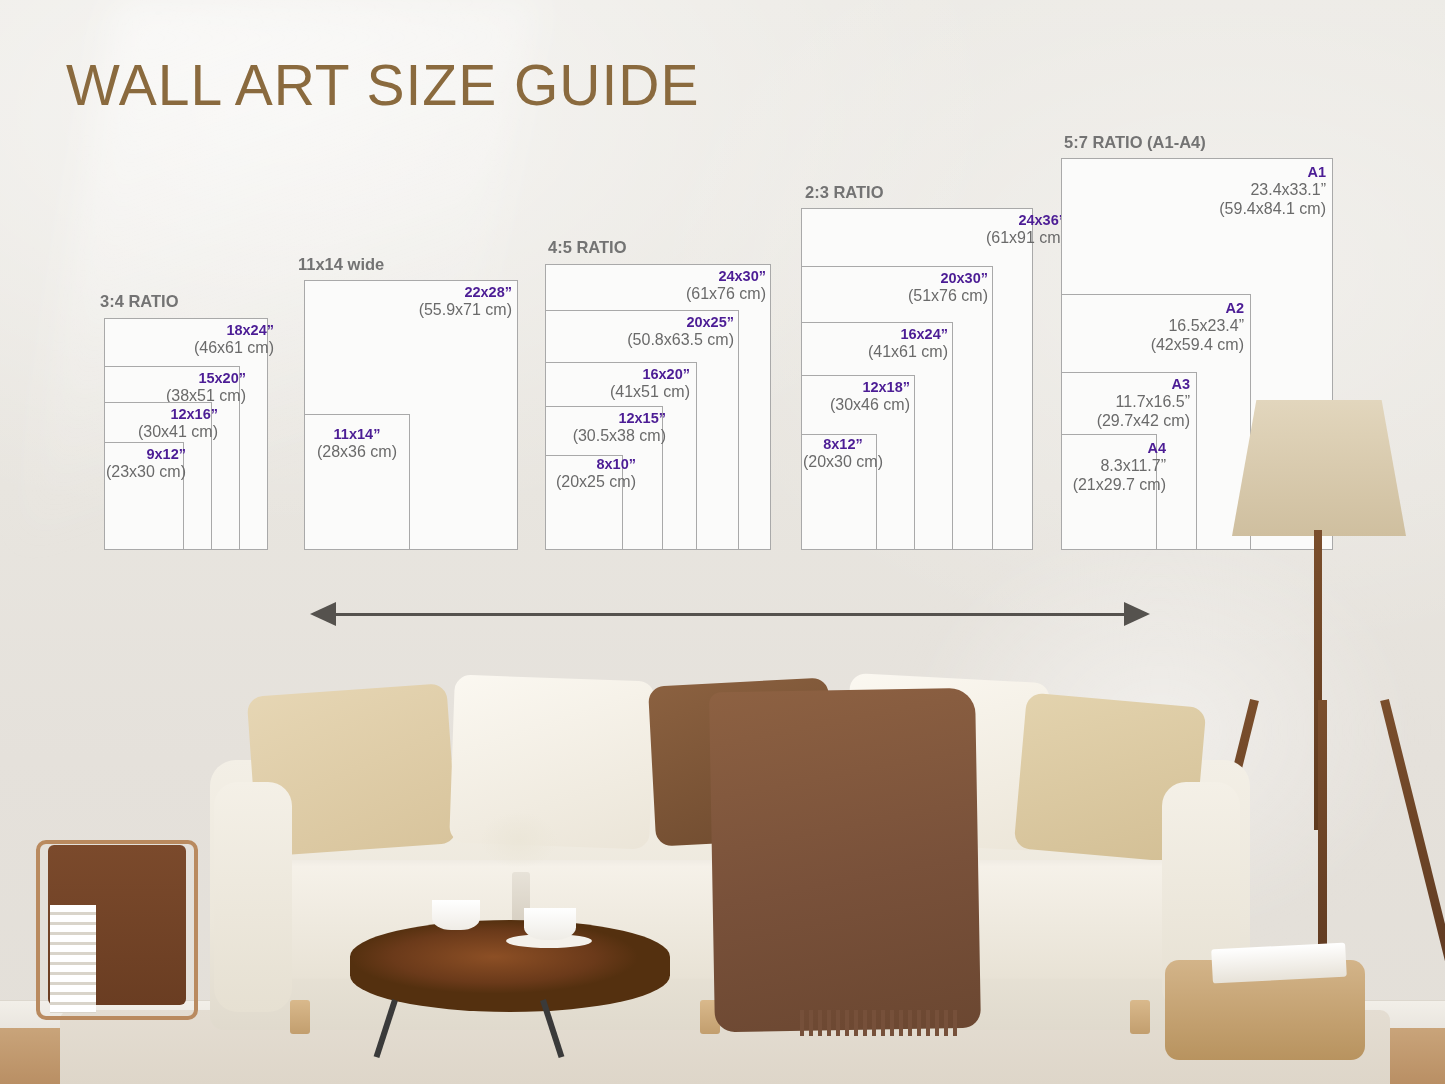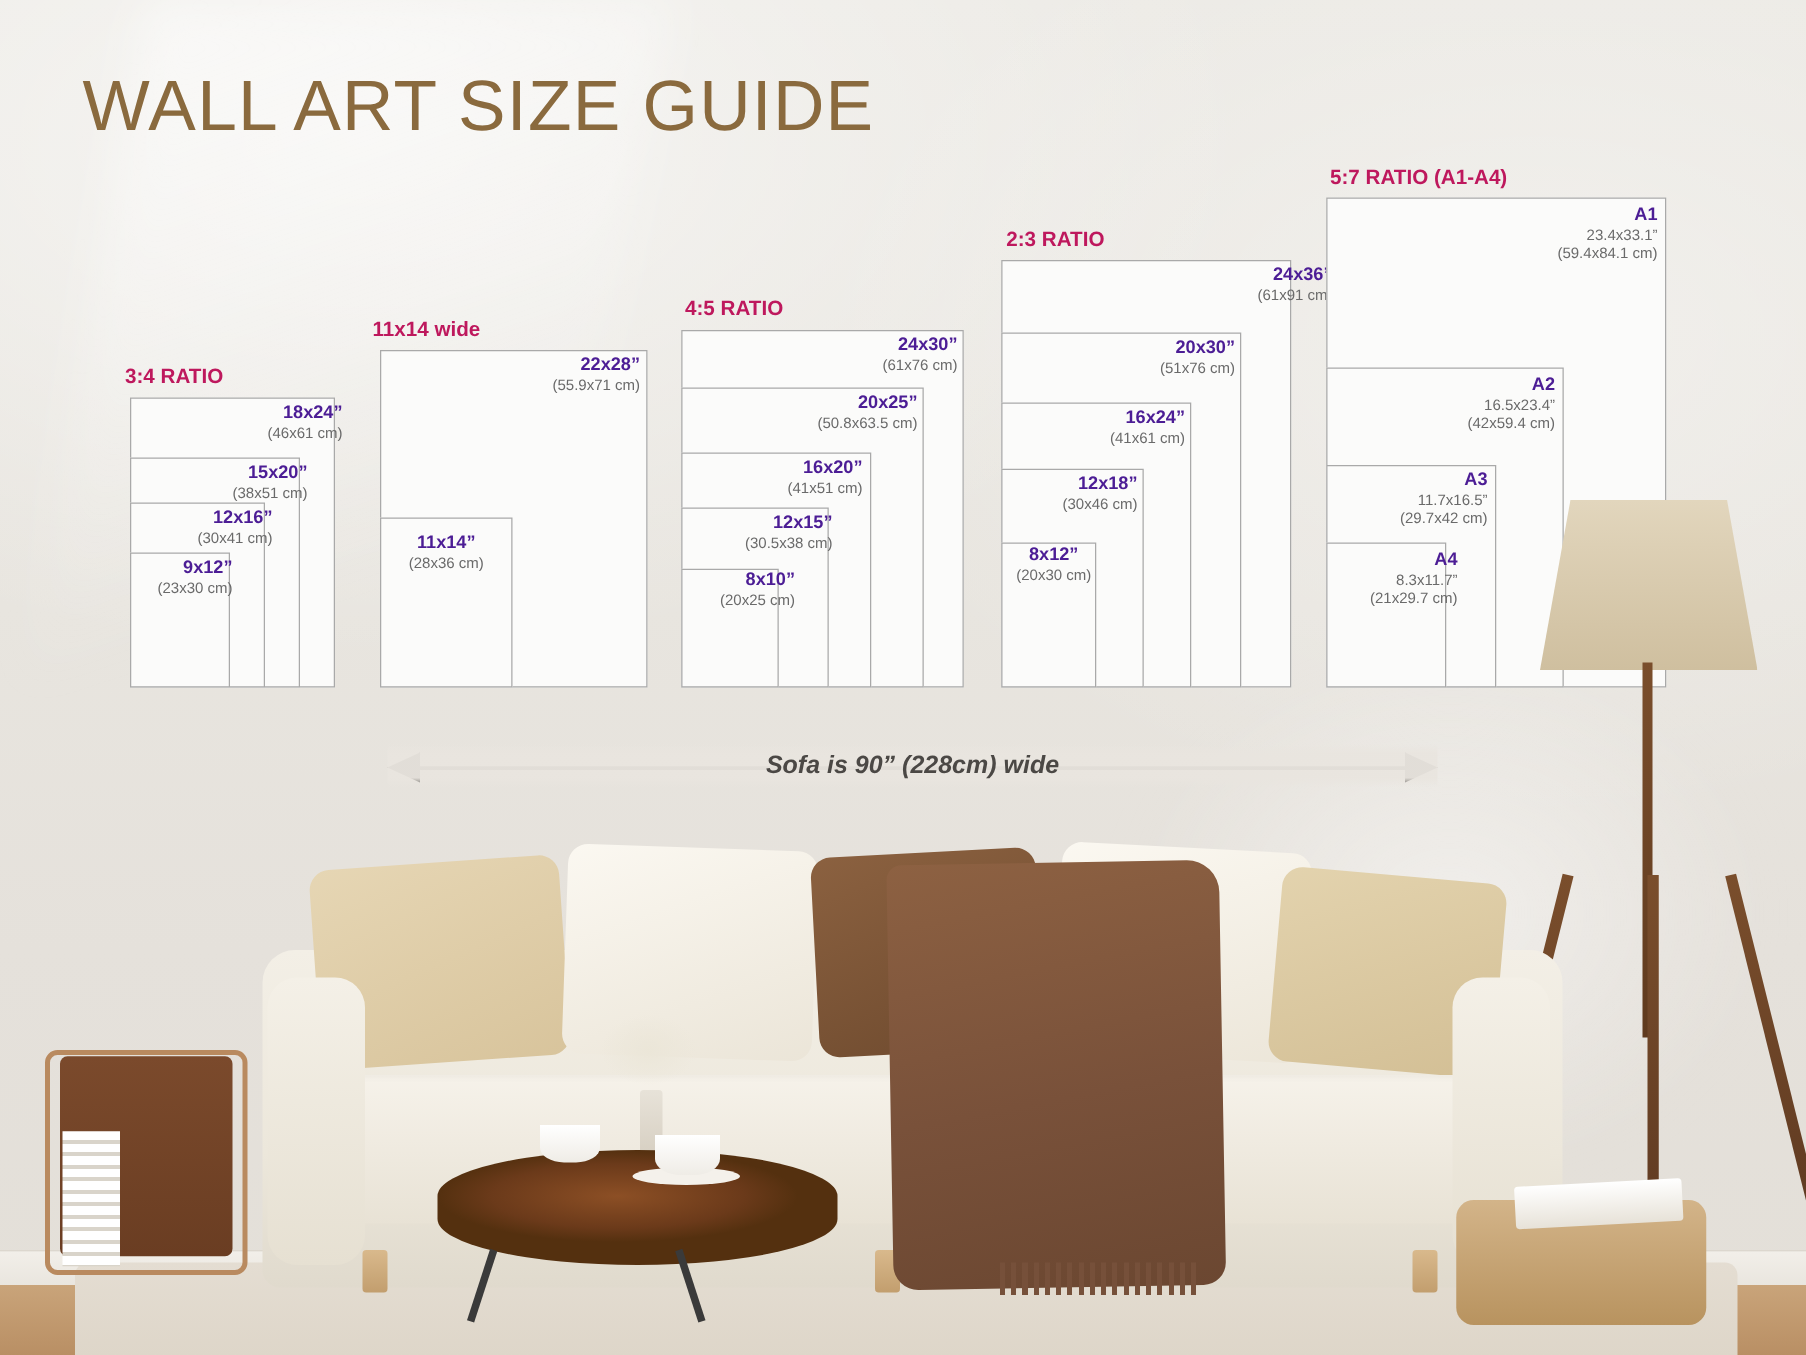--- a/index.html
+++ b/index.html
@@ -76,42 +76,42 @@
     font-weight: 400;
     white-space: nowrap;
   }
 
   
   .group { position: absolute; }
   .group-title {
     position: absolute;
     font-size: 16.5px;
     font-weight: bold;
-    color: #be185d;
+    color: #737373;
     white-space: nowrap;
   }
   .frame {
     position: absolute;
     background: #fbfbfa;
     border: 1px solid #a9a9a9;
     box-sizing: border-box;
   }
   .lbl {
     position: absolute;
     text-align: right;
     white-space: nowrap;
     line-height: 1.18;
   }
   .lbl .l1 {
     font-size: 14.5px;
     font-weight: bold;
     color: #4c1d95;
   }
   .lbl .l2 {
-    font-size: 12px;
+    font-size: 16px;
     color: #6a6a6a;
   }
   .lbl.center { text-align: center; }
 
   
   .arrow-row {
     position: absolute;
     left: 310px; top: 595px;
     width: 840px; height: 40px;
   }
@@ -458,21 +458,20 @@
       <div class="l1">A4</div>
       <div class="l2">8.3x11.7”</div>
       <div class="l2">(21x29.7 cm)</div>
     </div>
   </div>
 
   <div class="arrow-row">
     <div class="arrow-line"></div>
     <div class="arrow-head left"></div>
     <div class="arrow-head right"></div>
-    <div class="arrow-text">Sofa is 90” (228cm) wide</div>
   </div>
 
   <div class="lamp-shade"></div>
   <div class="lamp-pole"></div>
   <div class="lamp-leg" style="left:1250px; transform: rotate(14deg);"></div>
   <div class="lamp-leg" style="left:1380px; transform: rotate(-14deg);"></div>
   <div class="lamp-leg" style="left:1318px; transform: rotate(0deg);"></div>
 
   <div class="sofa-body"></div>
   <div class="pillow p1"></div>

